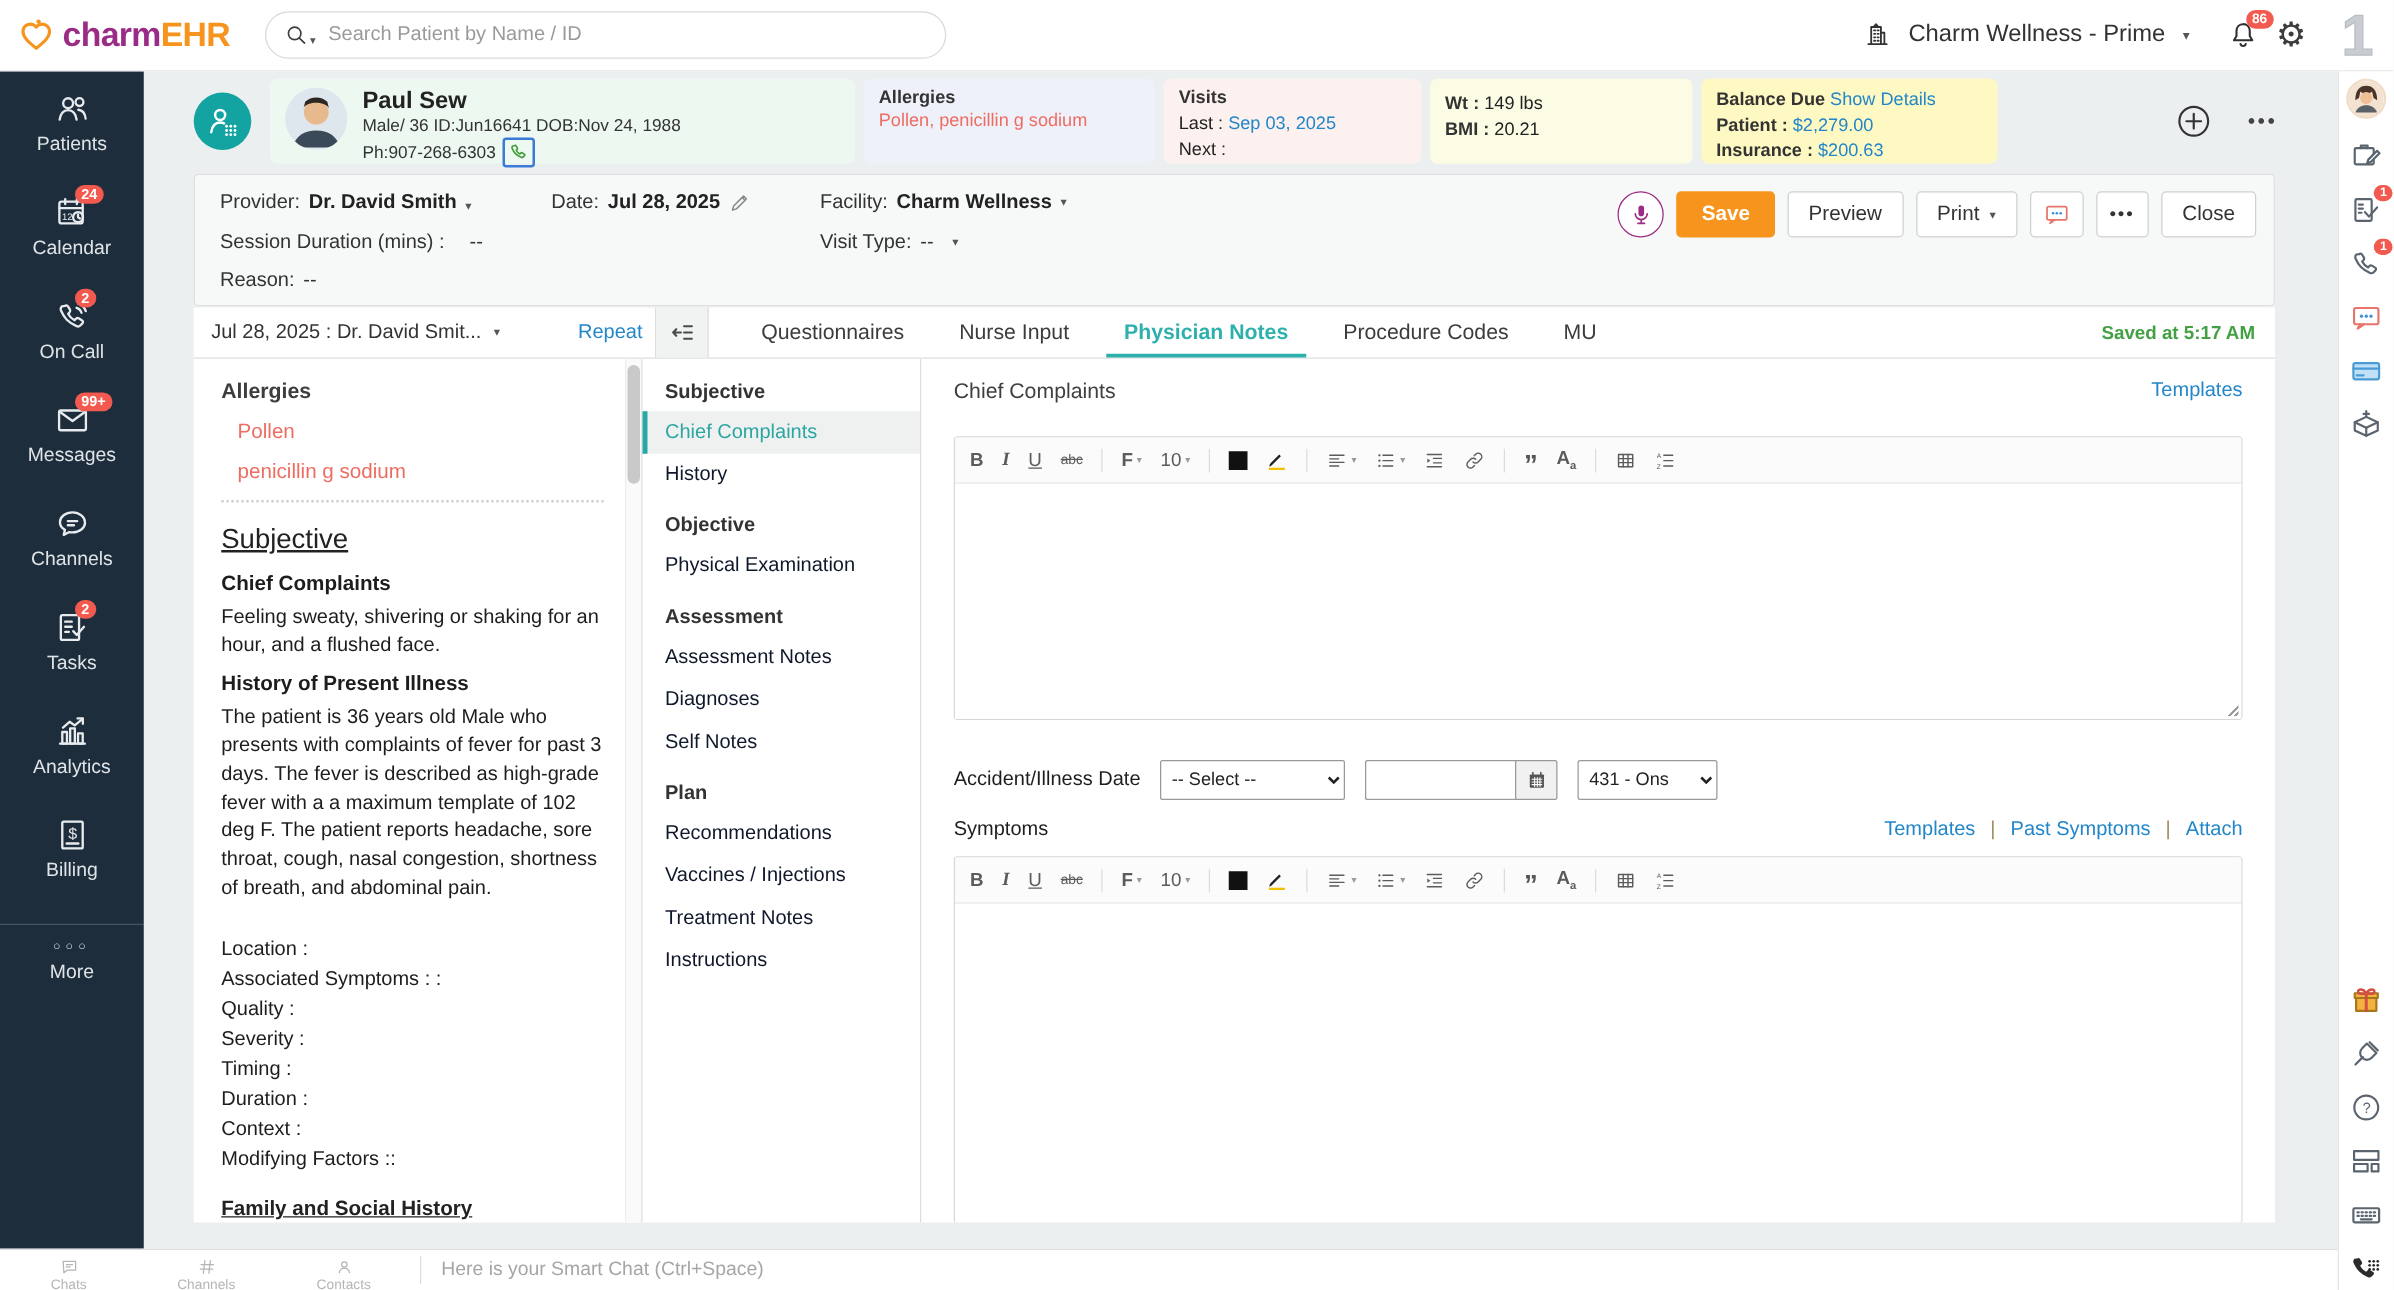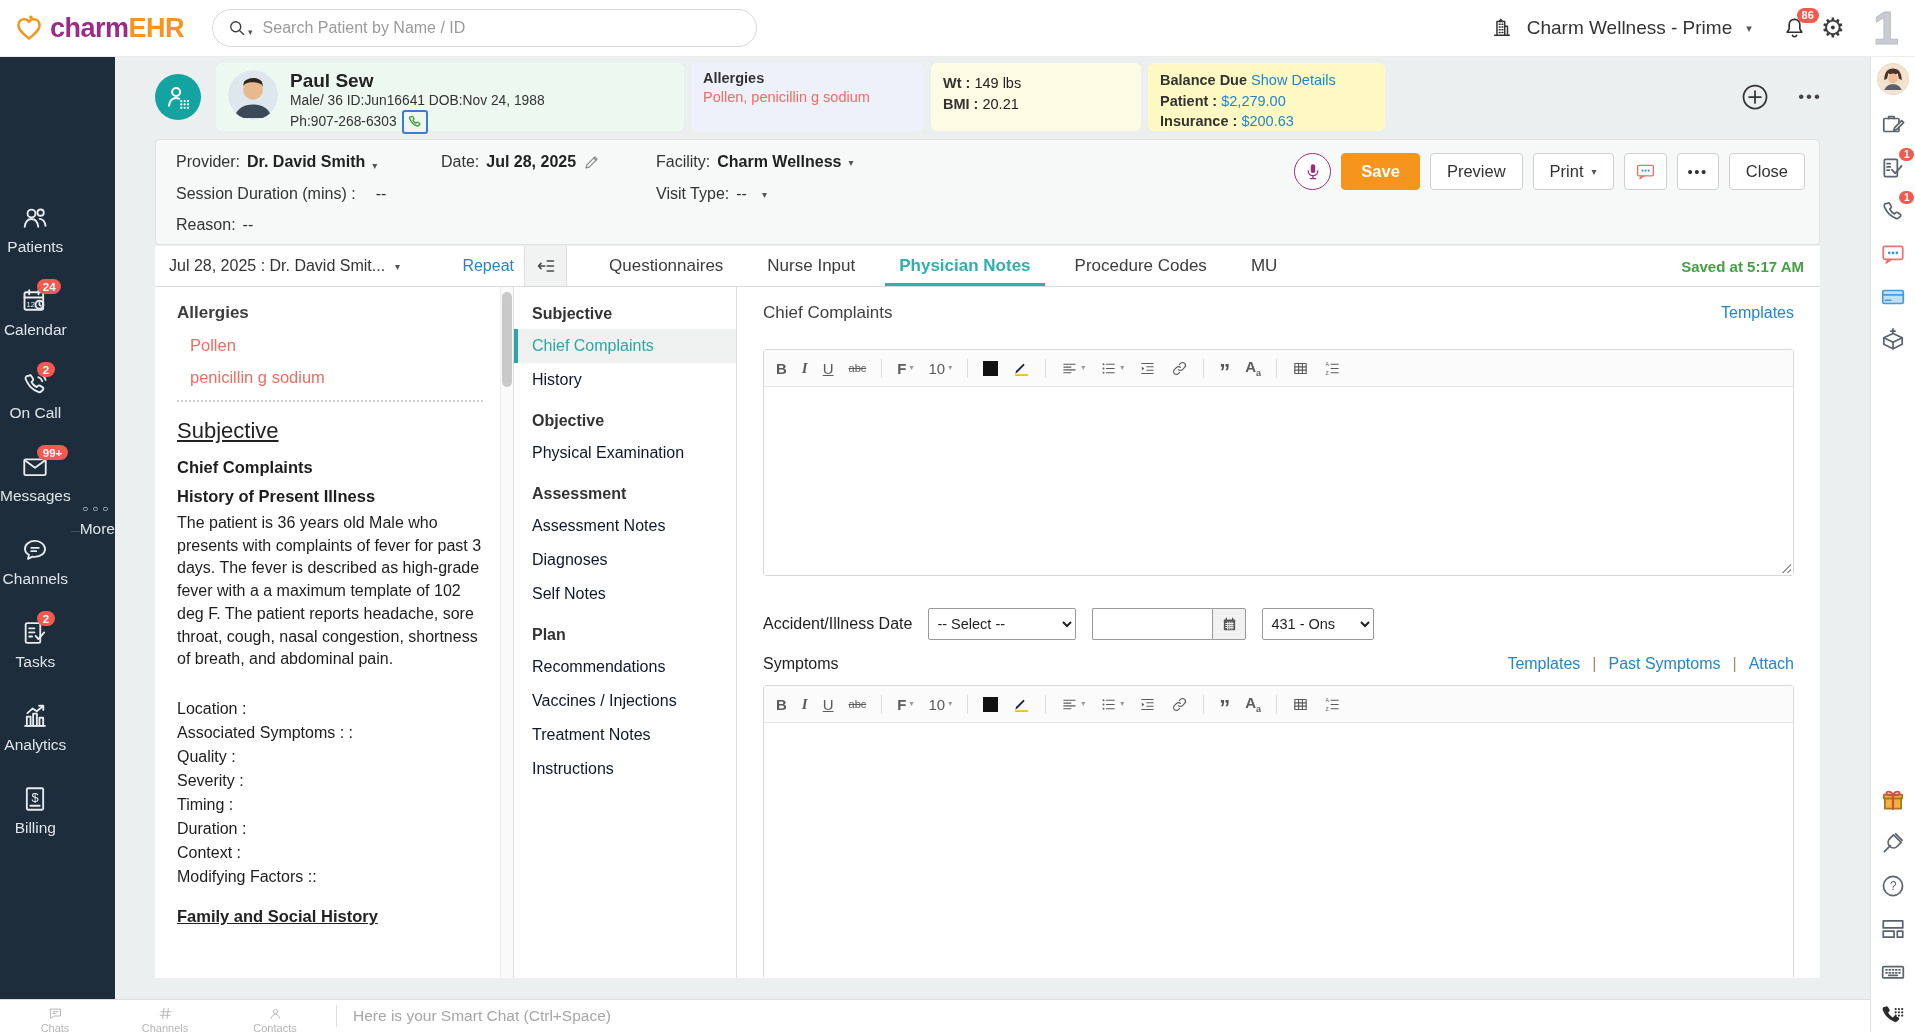--- a/index.html
+++ b/index.html
@@ -22,21 +22,21 @@
   .org-icn { width:22px; height:22px; color:#333; }
   .org-name { font-size:19px; color:#333; }
   .hdr-caret { font-size:11px; color:#555; }
   .bell-wrap { position:relative; margin-left:16px; }
   .bell { width:25px; height:25px; color:#2f2f2f; }
   .bell-badge { position:absolute; top:-8px; right:-12px; background:#f2594f; color:#fff; font-size:11px; font-weight:bold; border-radius:9px; padding:1.5px 5px; }
   .gear { font-size:27px; color:#3d3d3d; line-height:1; }
   .corner-one { width:54px; text-align:center; font-size:46px; font-weight:bold; color:#c9cdd2; margin-right:2px; -webkit-text-stroke:1px #b9bec4; }
 
   
-  .left-nav { position:absolute; top:57px; left:0; width:115px; bottom:33px; background:#1e2d3c; display:flex; flex-direction:row; align-items:center; padding-top:16px; overflow:hidden; }
+  .left-nav { position:absolute; top:57px; left:0; width:115px; bottom:33px; background:#1e2d3c; display:flex; flex-direction:column; align-items:center; padding-top:16px; overflow:hidden; }
   .nav-item { display:flex; flex-direction:column; align-items:center; margin-bottom:31px; cursor:pointer; }
   .nav-icon { width:28px; height:28px; color:#e7ebee; position:relative; }
   .nav-icon svg { width:28px; height:28px; }
   .nav-badge { position:absolute; top:-8px; left:16px; background:#f2594f; color:#fff; font-size:11.5px; font-weight:bold; border-radius:10px; padding:1.5px 5.5px; white-space:nowrap; }
   .nav-label { margin-top:6px; font-size:15.5px; color:#dfe4e8; }
   .nav-divider { width:115px; border-top:1px solid rgba(255,255,255,.18); margin:2px 0 12px; }
   .more-dots { color:#dfe4e8; font-size:10px; letter-spacing:4px; }
 
   
   .right-rail { position:absolute; top:57px; right:0; width:45px; bottom:0; background:#fff; border-left:1px solid #e0e0e0; display:flex; flex-direction:column; align-items:center; padding:6px 0 4px; gap:17px; }
@@ -345,20 +345,25 @@
           </span>
         </div>
       </div>
     </div>
 
     <div class="pcard pcard-allergy">
       <div class="pcard-title">Allergies</div>
       <div class="allergy-val">Pollen, penicillin g sodium</div>
     </div>
 
+    <div class="pcard pcard-visits">
+      <div class="pcard-title">Visits</div>
+      <div class="pline"><span>Last  :</span> <span class="blue">Sep 03, 2025</span></div>
+      <div class="pline"><span>Next :</span> <span class="blue"></span></div>
+    </div>
 
     <div class="pcard pcard-vitals">
       <div class="pline" style="margin-top:3px"><b>Wt    :</b> <span>149 lbs</span></div>
       <div class="pline"><b>BMI :</b> <span>20.21</span></div>
     </div>
 
     <div class="pcard pcard-balance">
       <div class="pline"><b>Balance Due</b> <span class="blue">Show Details</span></div>
       <div class="pline"><b>Patient :</b> <span class="blue">$2,279.00</span></div>
       <div class="pline"><b>Insurance :</b> <span class="blue">$200.63</span></div>
@@ -463,20 +468,21 @@
 
     <div class="panelA">
       <div class="h-allergies">Allergies</div>
       <div id="allergy-list">
           <div class="allergy-item">Pollen</div>
           <div class="allergy-item">penicillin g sodium</div>
         </div>
       <div class="dotted-sep"></div>
       <div class="h-subjective">Subjective</div>
       <div class="h-sec">Chief Complaints</div>
+      <div class="pa-p">Feeling sweaty, shivering or shaking for an hour, and a flushed face.</div>
       <div class="h-sec">History of Present Illness</div>
       <div class="pa-p">The patient is 36 years old Male who presents with complaints of fever for past 3 days. The fever is described as high-grade fever with a a maximum template of 102 deg F. The patient reports headache, sore throat, cough, nasal congestion, shortness of breath, and abdominal pain.</div>
       <div class="fields" id="summary-fields">
           <div class="field">Location :</div>
           <div class="field">Associated Symptoms : :</div>
           <div class="field">Quality :</div>
           <div class="field">Severity :</div>
           <div class="field">Timing :</div>
           <div class="field">Duration :</div>
           <div class="field">Context :</div>

